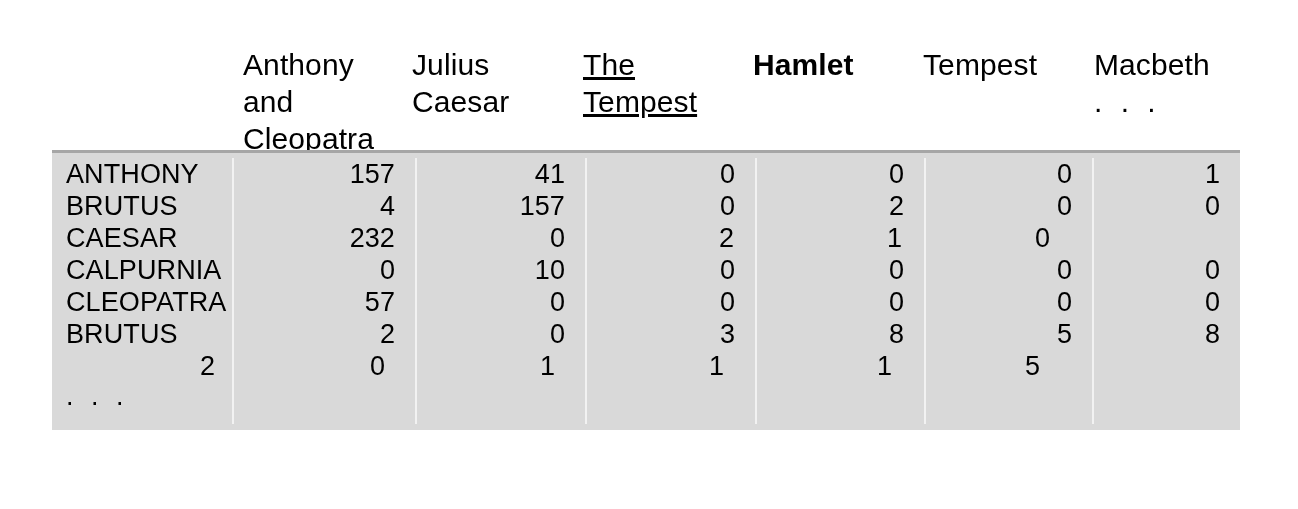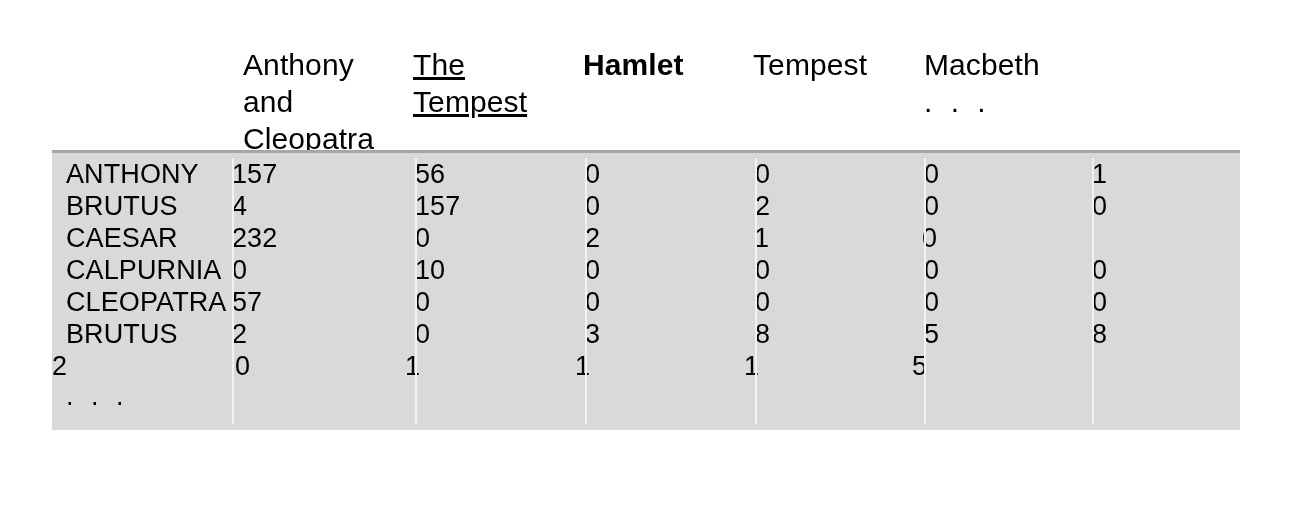--- a/index.html
+++ b/index.html
@@ -84,20 +84,21 @@
     font-size: 27px;
     line-height: 32px;
     letter-spacing: 0.1px;
   }
   .cell.label {
     width: 180px;
     padding-left: 14px;
     text-align: left;
   }
   .cell.num {
+    text-align: right;
     padding-right: 20px;
   }
   .cell.n1 { width: 183px; }
   .cell.n2 { width: 170px; }
   .cell.n3 { width: 170px; }
   .cell.n4 { width: 169px; }
   .cell.n5 { width: 168px; }
   .cell.n6 { width: 148px; }
 
   .row-ellipsis {
@@ -125,20 +126,24 @@
 
   <div class="header-row">
     <div class="header-cell corner"></div>
 
     <div class="header-cell c1">
       <span>Anthony
 and
 Cleopatra</span>
     </div>
 
+    <div class="header-cell c2">
+      <span>Julius
+Caesar</span>
+    </div>
 
     <div class="header-cell c3">
       <span>The
 Tempest</span>
     </div>
 
     <div class="header-cell c4">
       <span>Hamlet</span>
     </div>
 
@@ -158,21 +163,21 @@
       <div class="vsep" style="left:180px"></div>
       <div class="vsep" style="left:363px"></div>
       <div class="vsep" style="left:533px"></div>
       <div class="vsep" style="left:703px"></div>
       <div class="vsep" style="left:872px"></div>
       <div class="vsep" style="left:1040px"></div>
 
       <div class="data-row">
         <div class="cell label">ANTHONY</div>
         <div class="cell num n1">157</div>
-        <div class="cell num n2">56</div>
+        <div class="cell num n2">41</div>
         <div class="cell num n3">0</div>
         <div class="cell num n4">0</div>
         <div class="cell num n5">0</div>
         <div class="cell num n6">1</div>
       </div>
 
       <div class="data-row">
         <div class="cell label">BRUTUS</div>
         <div class="cell num n1">4</div>
         <div class="cell num n2">157</div>

